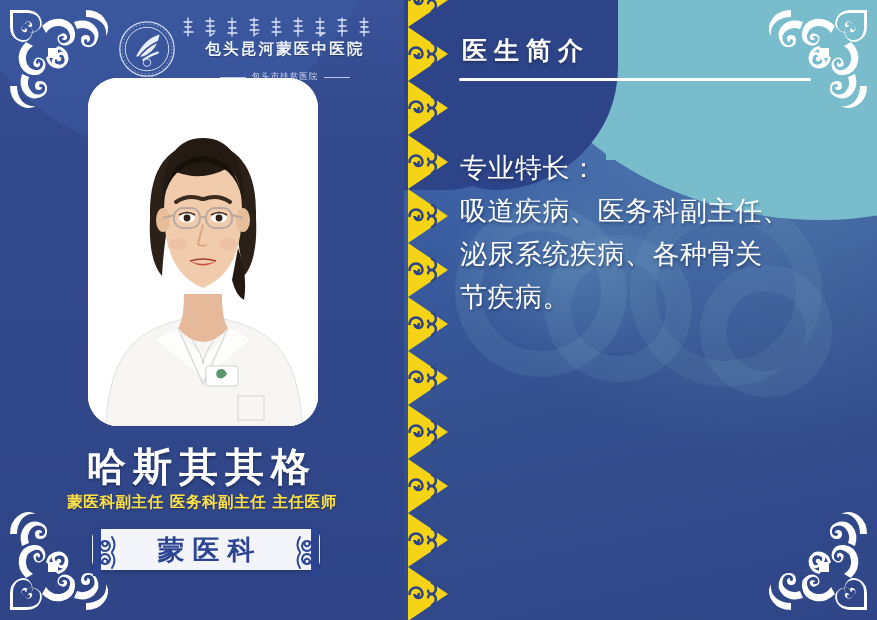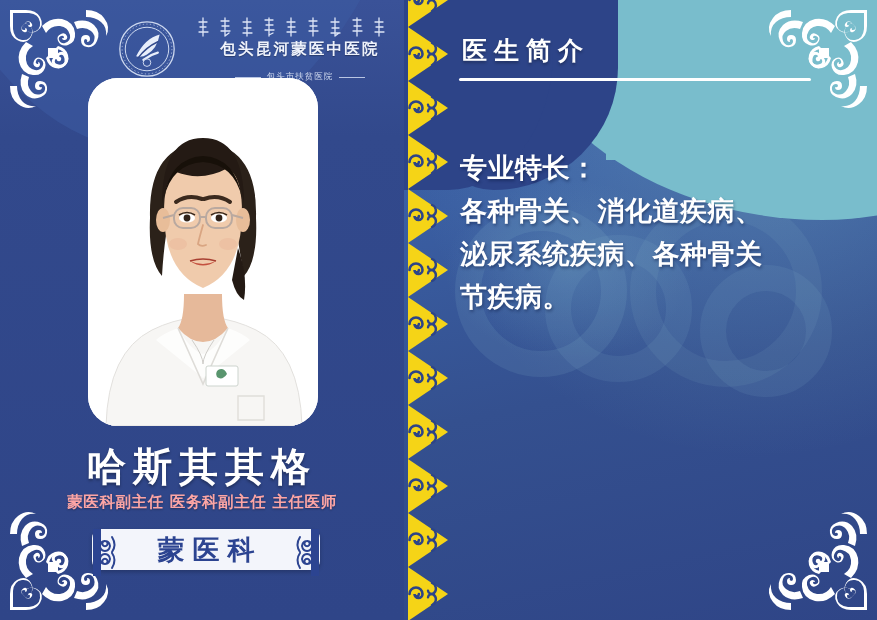--- a/index.html
+++ b/index.html
@@ -75,21 +75,21 @@
   
   .corner{position:absolute;width:112px;height:112px;}
   .corner.tl{left:2px;top:2px;}
   .corner.tr{right:2px;top:2px;transform:scaleX(-1);}
   .corner.bl{left:2px;bottom:2px;transform:scaleY(-1);}
   .corner.br{right:2px;bottom:2px;transform:scale(-1,-1);}
 
   
   .logo-row{
     position:absolute;left:118px;top:14px;
-    display:flex;align-items:center;gap:19px;
+    display:flex;align-items:center;gap:4px;
   }
   .logo-mark{width:58px;height:58px;flex:0 0 58px;}
   .logo-text{display:flex;flex-direction:column;align-items:center;gap:1px;padding-top:2px;}
   .logo-mn{height:22px;display:block;}
   .hosp-name{
     color:#eef2fb;font-size:15.5px;letter-spacing:2.2px;
     font-family:"DejaVu Sans",sans-serif;font-weight:700;
     text-shadow:0 1px 1px rgba(0,0,0,.30);white-space:nowrap;
   }
   .hosp-sub{
@@ -107,21 +107,21 @@
 
   
   .doc-name{
     position:absolute;left:0;top:440px;width:404px;text-align:center;
     color:#ffffff;font-size:39px;font-weight:700;letter-spacing:7px;
     font-family:"DejaVu Sans",sans-serif;
     text-shadow:0 2px 3px rgba(0,0,0,.33);
   }
   .doc-titles{
     position:absolute;left:0;top:492px;width:404px;text-align:center;
-    color:#fca5a5;font-size:15.5px;letter-spacing:.6px;font-weight:700;
+    color:#fde047;font-size:15.5px;letter-spacing:.6px;font-weight:700;
     font-family:"DejaVu Sans",sans-serif;
     text-shadow:0 1px 2px rgba(0,0,0,.30);
   }
   .dept-badge{
     position:absolute;left:92px;top:529px;width:228px;height:41px;
     background:#f3f5fb;border-radius:9px;
     display:flex;align-items:center;justify-content:center;
     box-shadow:0 2px 4px rgba(0,0,0,.22);
   }
   .dept-badge .txt{
@@ -138,21 +138,21 @@
     color:#ffffff;font-size:25px;font-weight:700;letter-spacing:7px;
     font-family:"DejaVu Sans",sans-serif;
     text-shadow:0 2px 3px rgba(0,0,0,.30);
   }
   .title-rule{
     position:absolute;left:459px;top:78px;width:352px;height:3px;
     background:#ffffff;border-radius:2px;
   }
   .body-text{
     position:absolute;left:460px;top:146px;width:390px;
-    color:#ffffff;font-size:27px;line-height:43px;font-weight:700;
+    color:#ffffff;font-size:27px;line-height:43px;font-weight:400;
     letter-spacing:.5px;
     font-family:"DejaVu Sans",sans-serif;
     text-shadow:1px 2px 3px rgba(10,25,65,.45);
   }
   .body-text .ln{display:block;white-space:nowrap;}
 </style>
 </head>
 <body>
 
 <div id="poster">
@@ -383,18 +383,18 @@
         <path d="M19 39 q5 -8 0 -15"></path>
       </g>
     </svg>
   </div>
 
   <div class="section-title">医生简介</div>
   <div class="title-rule"></div>
 
   <div class="body-text">
     <span class="ln">专业特长：</span>
-    <span class="ln">各种骨关、消化道疾病、</span>
+    <span class="ln">吸道疾病、医务科副主任、</span>
     <span class="ln">泌尿系统疾病、各种骨关</span>
     <span class="ln">节疾病。</span>
   </div>
 
 </div>
 
 </body></html>

